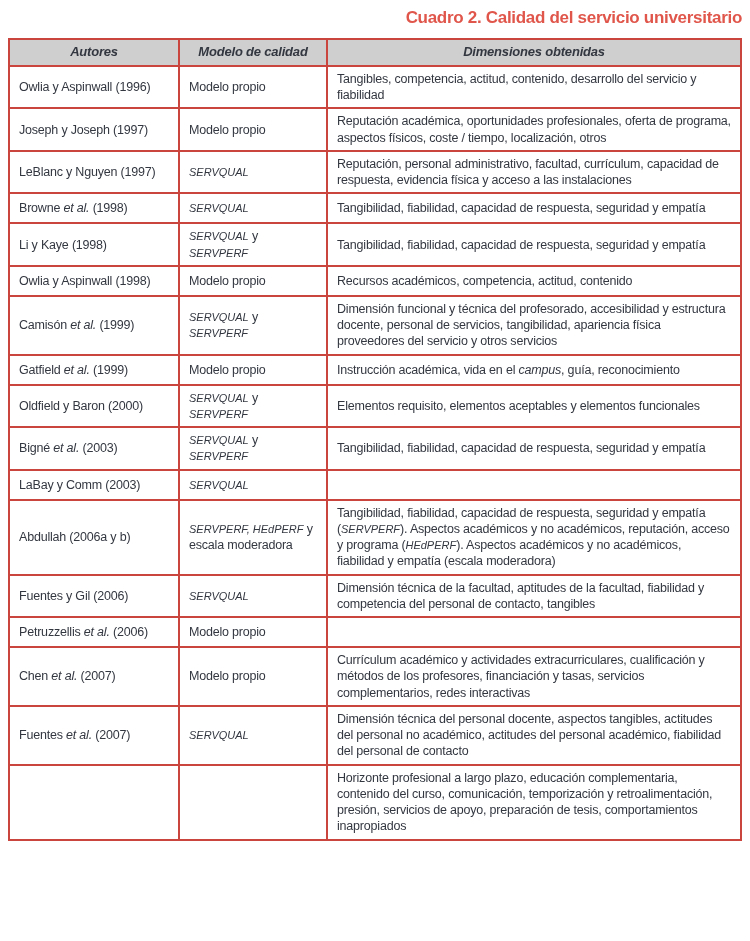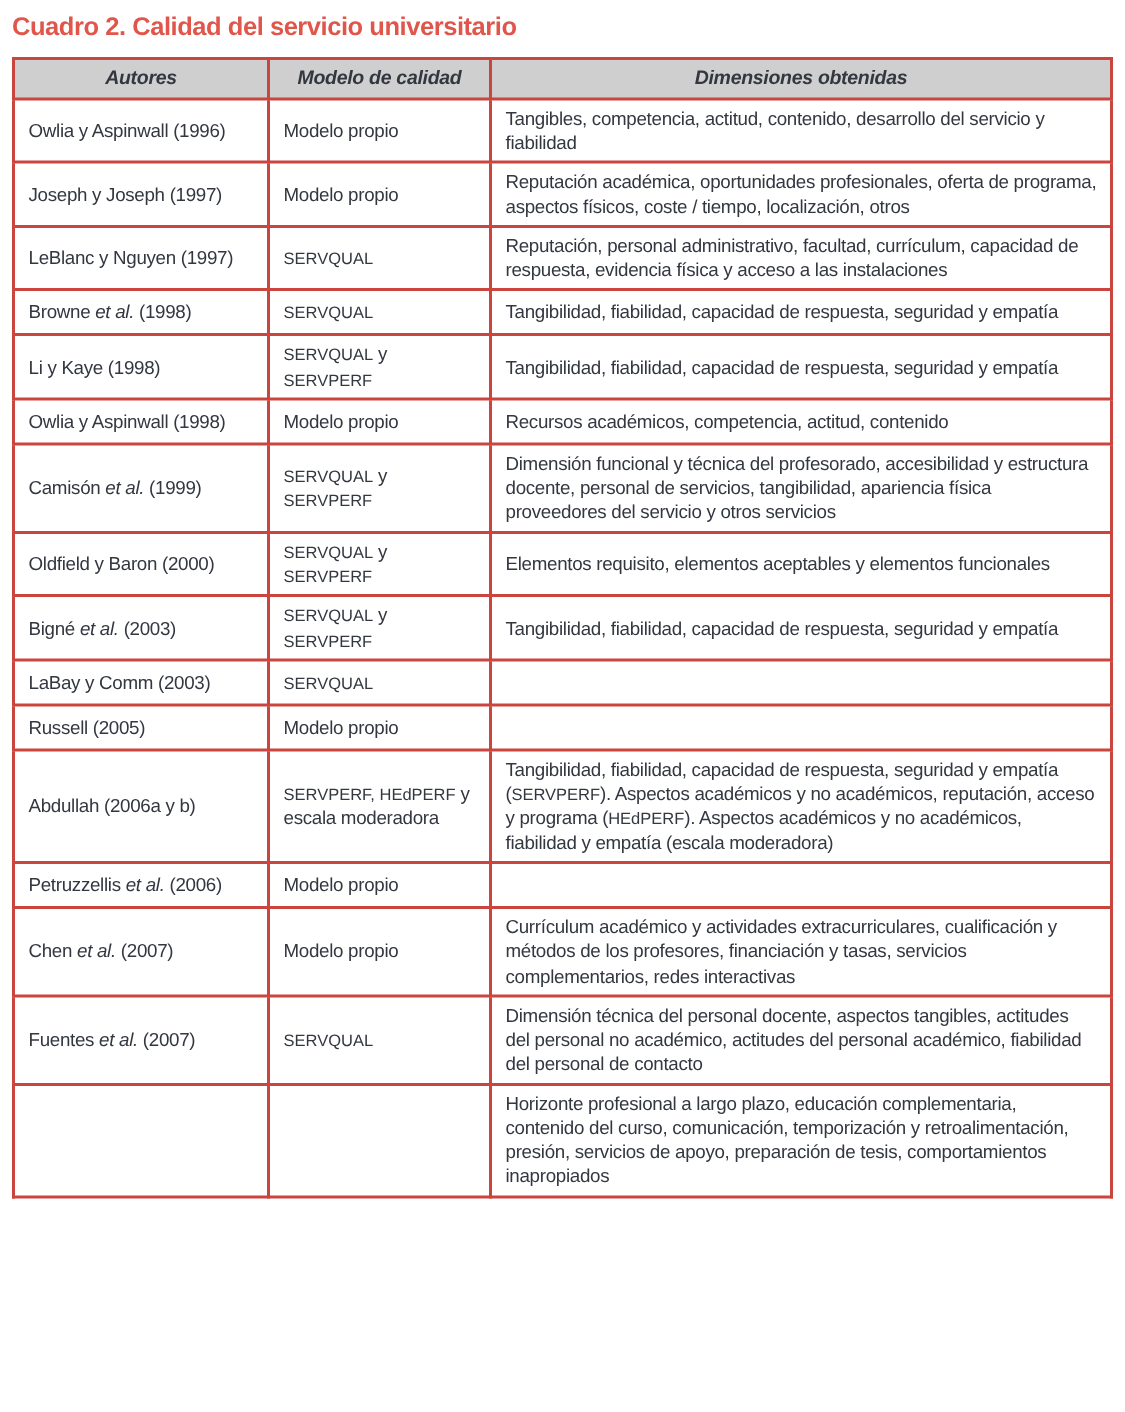--- a/index.html
+++ b/index.html
@@ -15,21 +15,21 @@
     background: #ffffff;
     width: 750px;
     font-family: "Liberation Sans", sans-serif;
     color: var(--text-color);
   }
   .page {
     width: 750px;
     padding: 6px 8px 8px 8px;
   }
   .title {
-    text-align: left;
+    text-align: right;
     color: var(--accent-title);
     font-weight: bold;
     font-size: 17px;
     letter-spacing: -0.3px;
     margin: 2px 0 10px 0;
   }
   table.cuadro {
     border-collapse: collapse;
     width: 734px;
     table-layout: fixed;
@@ -50,21 +50,21 @@
   th {
     background: var(--header-bg);
     font-style: italic;
     font-weight: bold;
     font-size: 13px;
     text-align: center;
     height: 24px;
   }
   td { height: 30px; background: #ffffff; }
   .it { font-style: italic; }
-  .sc { font-size: 11px; letter-spacing: 0; }
+  .sc { font-size: 11px; letter-spacing: 0; font-style: italic; }
 </style>
 </head>
 <body>
 
 <div class="page">
   <div class="title">Cuadro 2. Calidad del servicio universitario</div>
 
   <table class="cuadro">
     <colgroup>
       <col class="c-autores">
@@ -108,43 +108,48 @@
           <td><span>Owlia y Aspinwall (1998)</span></td>
           <td><span>Modelo propio</span></td>
           <td><span>Recursos académicos, competencia, actitud, contenido</span></td>
         </tr>
         <tr>
           <td><span>Camisón </span><span class="it">et al.</span><span> (1999)</span></td>
           <td><span class="sc">SERVQUAL</span><span> y </span><span class="sc">SERVPERF</span></td>
           <td><span>Dimensión funcional y técnica del profesorado, accesibilidad y estructura docente, personal de servicios, tangibilidad, apariencia física proveedores del servicio y otros servicios</span></td>
         </tr>
         <tr>
+          <td><span>Gatfield </span><span class="it">et al.</span><span> (1999)</span></td>
+          <td><span>Modelo propio</span></td>
+          <td><span>Instrucción académica, vida en el </span><span class="it">campus</span><span>, guía, reconocimiento</span></td>
+        </tr>
+        <tr>
           <td><span>Oldfield y Baron (2000)</span></td>
           <td><span class="sc">SERVQUAL</span><span> y </span><span class="sc">SERVPERF</span></td>
           <td><span>Elementos requisito, elementos aceptables y elementos funcionales</span></td>
         </tr>
         <tr>
           <td><span>Bigné </span><span class="it">et al.</span><span> (2003)</span></td>
           <td><span class="sc">SERVQUAL</span><span> y </span><span class="sc">SERVPERF</span></td>
           <td><span>Tangibilidad, fiabilidad, capacidad de respuesta, seguridad y empatía</span></td>
         </tr>
         <tr>
           <td><span>LaBay y Comm (2003)</span></td>
           <td><span class="sc">SERVQUAL</span></td>
           <td></td>
         </tr>
         <tr>
-          <td><span>Russell (2005)</span></td>
-          <td><span>Modelo propio</span></td>
-          <td></td>
-        </tr>
-        <tr>
           <td><span>Abdullah (2006a y b)</span></td>
           <td><span class="sc">SERVPERF, HEdPERF</span><span> y escala moderadora</span></td>
           <td><span>Tangibilidad, fiabilidad, capacidad de respuesta, seguridad y empatía (</span><span class="sc">SERVPERF</span><span>). Aspectos académicos y no académicos, reputación, acceso y programa (</span><span class="sc">HEdPERF</span><span>). Aspectos académicos y no académicos, fiabilidad y empatía (escala moderadora)</span></td>
+        </tr>
+        <tr>
+          <td><span>Fuentes y Gil (2006)</span></td>
+          <td><span class="sc">SERVQUAL</span></td>
+          <td><span>Dimensión técnica de la facultad, aptitudes de la facultad, fiabilidad y competencia del personal de contacto, tangibles</span></td>
         </tr>
         <tr>
           <td><span>Petruzzellis </span><span class="it">et al.</span><span> (2006)</span></td>
           <td><span>Modelo propio</span></td>
           <td></td>
         </tr>
         <tr>
           <td><span>Chen </span><span class="it">et al.</span><span> (2007)</span></td>
           <td><span>Modelo propio</span></td>
           <td><span>Currículum académico y actividades extracurriculares, cualificación y métodos de los profesores, financiación y tasas, servicios complementarios, redes interactivas</span></td>

